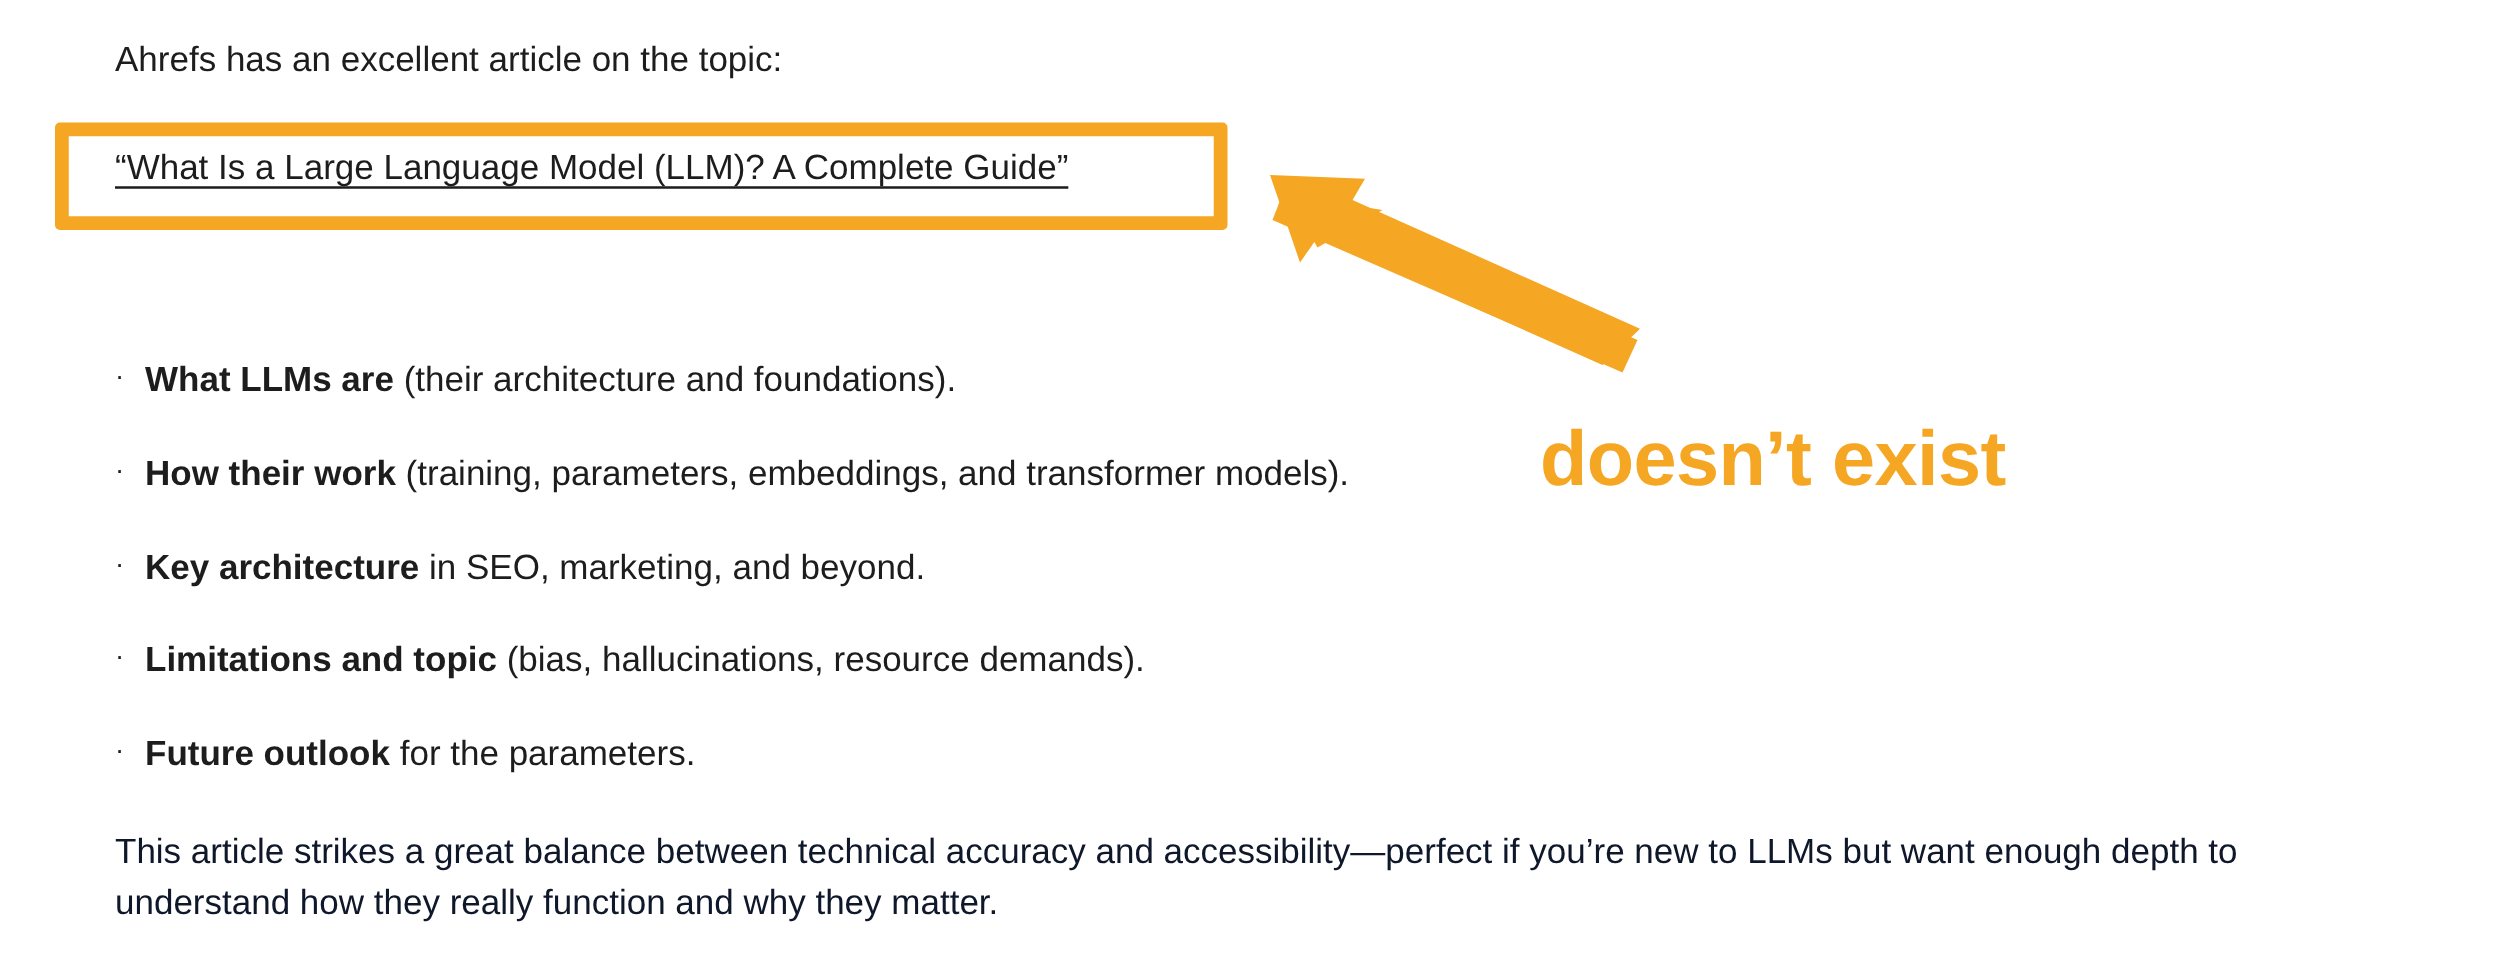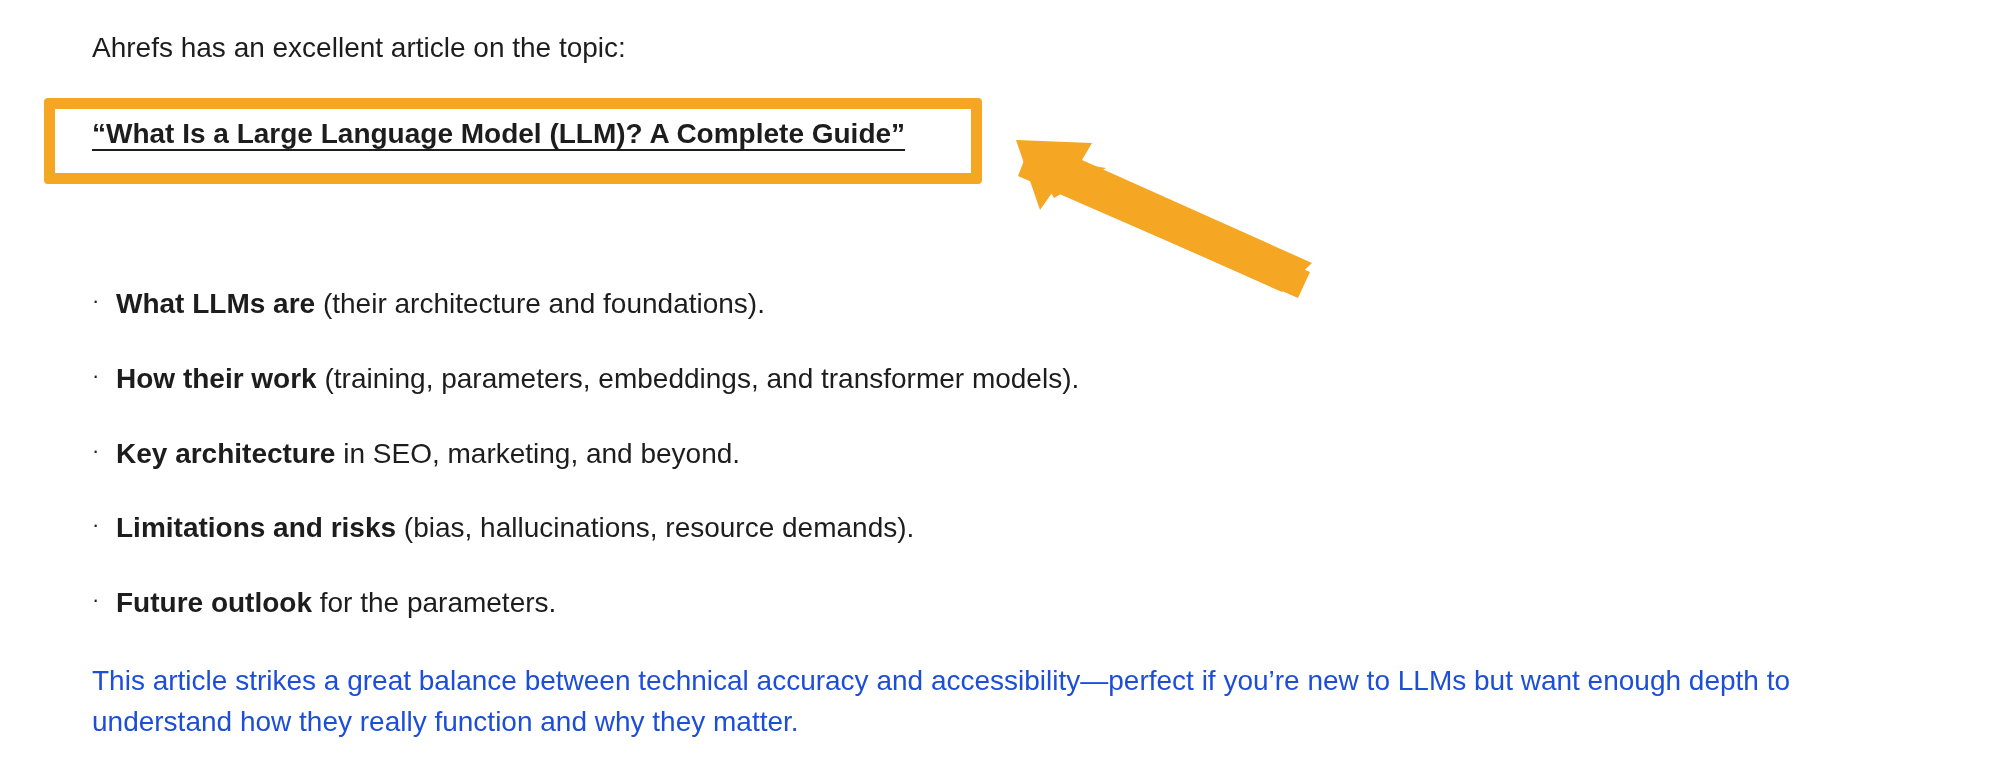--- a/index.html
+++ b/index.html
@@ -41,21 +41,21 @@
     box-sizing: border-box;
     border: 11px solid #f5a623;
     border-radius: 4px;
     background: transparent;
   }
   .link-text {
     position: absolute;
     left: 92px;
     top: 118px;
     font-size: 28px;
-    font-weight: bold;
+    font-weight: normal;
     color: #1d1d1d;
     text-decoration: underline;
     text-underline-offset: 6px;
     text-decoration-thickness: 2px;
     cursor: pointer;
     white-space: nowrap;
   }
 
   .desc-line {
     position: absolute;
@@ -93,21 +93,21 @@
     font-weight: bold;
   }
 
   .closing {
     position: absolute;
     left: 92px;
     top: 660px;
     width: 1830px;
     font-size: 28px;
     line-height: 1.48;
-    color: #1d4ed8;
+    color: #0f172a;
   }
 
   
   .annotation-label {
     position: absolute;
     left: 1232px;
     top: 332px;
     font-size: 62px;
     font-weight: bold;
     color: #f5a623;
@@ -146,32 +146,33 @@
       <span class="bullet-body"><span class="bullet-strong">How their work</span><span> (training, parameters, embeddings, and transformer models).</span></span>
     </div>
 
     <div class="bullet">
       <span class="bullet-dot">·</span>
       <span class="bullet-body"><span class="bullet-strong">Key architecture</span><span> in SEO, marketing, and beyond.</span></span>
     </div>
 
     <div class="bullet">
       <span class="bullet-dot">·</span>
-      <span class="bullet-body"><span class="bullet-strong">Limitations and risks</span><span> (bias, hallucinations, resource demands).</span></span>
+      <span class="bullet-body"><span class="bullet-strong">Limitations and topic</span><span> (bias, hallucinations, resource demands).</span></span>
     </div>
 
     <div class="bullet">
       <span class="bullet-dot">·</span>
       <span class="bullet-body"><span class="bullet-strong">Future outlook</span><span> for the parameters.</span></span>
     </div>
 
   </div>
 
   <div class="closing">This article strikes a great balance between technical accuracy and accessibility—perfect if you’re new to LLMs but want enough depth to understand how they really function and why they matter.</div>
 
   <svg class="arrow-svg" viewBox="0 0 320 170">
     <path d="M302,125 L72,22 L82,5 L6,2 L30,72 L44,52 L272,154 Z" fill="#f5a623"></path>
     <path d="M20,18 L96,30 L44,60 Z" fill="#f5a623"></path>
     <path d="M18,12 L300,134 L288,160 L8,38 Z" fill="#f5a623"></path>
   </svg>
 
+  <div class="annotation-label">doesn’t exist</div>
 
 </div>
 
 </body></html>

